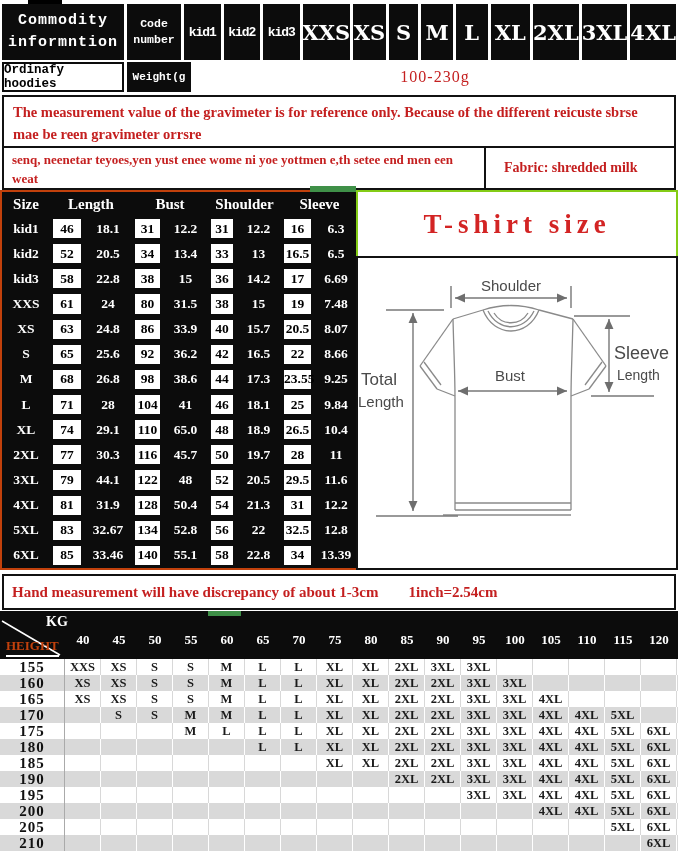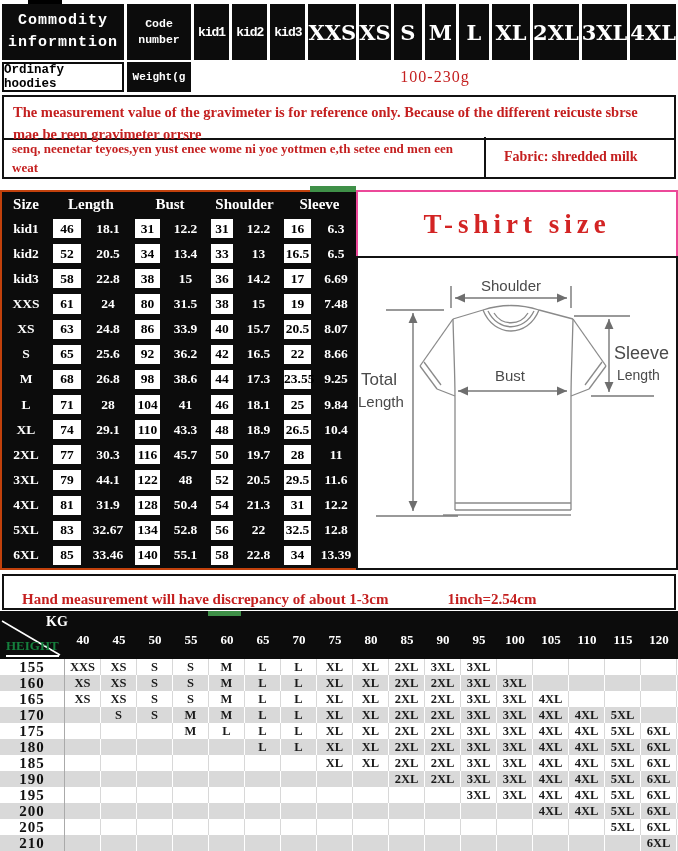--- a/index.html
+++ b/index.html
@@ -18,62 +18,62 @@
   .top-row2{position:absolute;left:2px;top:62px;width:674px;height:30px;display:flex;gap:3px;}
   .product-cell{width:122px;background:#fff;border:2px solid #0c0c0c;box-sizing:border-box;color:#000;
                 font-family:"Liberation Mono",monospace;font-weight:bold;font-size:12.5px;
                 display:flex;align-items:center;justify-content:center;}
   .weight-cell{width:64px;background:#0c0c0c;color:#fff;font-family:"Liberation Mono",monospace;
                font-weight:bold;font-size:11px;display:flex;align-items:center;justify-content:center;}
   .weight-value{flex:1;display:flex;align-items:center;justify-content:center;color:#c41f1f;
                 font-weight:normal;font-size:16px;letter-spacing:1px;}
 
   
-  .notice1{position:absolute;left:2px;top:95px;width:674px;height:45px;border:2px solid #111;
+  .notice1{position:absolute;left:2px;top:95px;width:674px;height:53px;border:2px solid #111;
            box-sizing:border-box;color:#c41f1f;font-weight:bold;font-size:14.5px;line-height:1.5;
            padding:5px 9px;}
-  .notice2{position:absolute;left:2px;top:137px;width:674px;height:42px;border:2px solid #111;border-top:none;
+  .notice2{position:absolute;left:2px;top:148px;width:674px;height:42px;border:2px solid #111;border-top:none;
            box-sizing:border-box;display:flex;}
   .n2-left{flex:1;color:#c41f1f;font-weight:bold;font-size:13px;line-height:1.45;padding:3px 8px;}
   .n2-right{width:190px;border-left:2px solid #111;color:#c41f1f;font-weight:bold;font-size:14px;
             display:flex;align-items:center;padding-left:18px;box-sizing:border-box;}
 
   
   #size-table{position:absolute;left:0;top:190px;width:356px;height:380px;background:#0c0c0c;
               border-collapse:separate;border-spacing:0;table-layout:fixed;border:2px solid #c2410c;}
   #size-table th,#size-table td{text-align:center;vertical-align:middle;padding:0;font-weight:bold;}
   #size-table tr:first-child th{height:24px;}
   #size-table tr:nth-child(2) th{height:42px;}
   .st-group{color:#fff;font-size:15px;}
   .st-cat{color:#fff;font-size:11px;line-height:1.25;}
   .st-cat2{font-size:10px;}
   .st-cm{background:#fff;color:#000;border:3px solid #0c0c0c;font-size:13.5px;}
   .st-inch{color:#fff;font-size:13.5px;}
   .st-size{color:#fff;font-size:13.5px;}
 
   
-  .tshirt-title{position:absolute;left:356px;top:190px;width:322px;height:68px;border:2px solid #ec4899;
+  .tshirt-title{position:absolute;left:356px;top:190px;width:322px;height:68px;border:2px solid #84cc16;
                 box-sizing:border-box;background:#fff;display:flex;align-items:center;justify-content:center;
                 color:#d32424;font-size:27px;font-weight:bold;letter-spacing:5px;}
   .tshirt-diagram{position:absolute;left:356px;top:256px;width:322px;height:314px;border:2px solid #111;
                   box-sizing:border-box;background:#fff;}
   .tshirt-diagram svg{display:block;}
   .diag-label{fill:#4a4a4a;font-family:"Liberation Sans",sans-serif;}
 
   
   .hand-note{position:absolute;left:2px;top:574px;width:674px;height:36px;border:2px solid #111;
-             box-sizing:border-box;display:flex;align-items:flex-end;gap:59px;padding-left:18px;
+             box-sizing:border-box;display:flex;align-items:center;gap:30px;padding-left:8px;
              color:#c41f1f;font-weight:bold;font-size:15px;}
 
   
   .hw{position:absolute;left:0;top:611px;width:678px;height:240px;}
   .hw-header{height:48px;background:#0c0c0c;display:flex;position:relative;}
   .hw-corner{width:65px;position:relative;flex:none;}
   .hw-kg{position:absolute;top:3px;left:46px;color:#fff;font-weight:bold;font-size:14px;}
-  .hw-heightlbl{position:absolute;bottom:2px;left:6px;color:#15803d;font-weight:bold;font-size:13px;
+  .hw-heightlbl{position:absolute;bottom:2px;left:6px;color:#c2410c;font-weight:bold;font-size:13px;
                 border-bottom:2px solid #fff;padding-bottom:1px;}
   .hw-diag{position:absolute;left:0;top:0;}
   .hw-weights{display:flex;flex:1;}
   .hw-w{width:36px;flex:none;color:#fff;font-weight:bold;font-size:13px;display:flex;
         align-items:center;justify-content:center;padding-top:10px;box-sizing:border-box;}
   .hw-row{display:flex;height:16px;}
   .hw-white{background:#fff;}
   .hw-gray{background:#d9d9d9;}
   .hw-height{width:65px;flex:none;font-weight:bold;font-size:15px;letter-spacing:1px;color:#111;
              display:flex;align-items:center;justify-content:center;border-right:1px solid #aaa;box-sizing:border-box;}
@@ -88,21 +88,21 @@
 </style>
 </head>
 <body>
 
 <div class="page">
 
   <div class="artifact-black"></div>
 
   <div class="top-row1">
       <div class="th-cell th-info" style="width: 122px; flex: 0 0 auto;">Commodity informntion</div>
-      <div class="th-cell th-code" style="width: 64px; flex: 0 0 auto;">Code number</div>
+      <div class="th-cell th-code" style="width: 54px; flex: 0 0 auto;">Code number</div>
       <div class="th-cell th-kid" style="flex: 1 1 37px;">kid1</div>
       <div class="th-cell th-kid" style="flex: 1 1 37px;">kid2</div>
       <div class="th-cell th-kid" style="flex: 1 1 37px;">kid3</div>
       <div class="th-cell th-big" style="flex: 1 1 39px;">XXS</div>
       <div class="th-cell th-big" style="flex: 1 1 33px;">XS</div>
       <div class="th-cell th-big" style="flex: 1 1 30px;">S</div>
       <div class="th-cell th-big" style="flex: 1 1 32px;">M</div>
       <div class="th-cell th-big" style="flex: 1 1 32px;">L</div>
       <div class="th-cell th-big" style="flex: 1 1 40px;">XL</div>
       <div class="th-cell th-big" style="flex: 1 1 41px;">2XL</div>
@@ -230,21 +230,21 @@
           <td class="st-cm">46</td>
           <td class="st-inch">18.1</td>
           <td class="st-cm">25</td>
           <td class="st-inch">9.84</td>
         </tr>
         <tr>
           <td class="st-size">XL</td>
           <td class="st-cm">74</td>
           <td class="st-inch">29.1</td>
           <td class="st-cm">110</td>
-          <td class="st-inch">43.3</td>
+          <td class="st-inch">65.0</td>
           <td class="st-cm">48</td>
           <td class="st-inch">18.9</td>
           <td class="st-cm">26.5</td>
           <td class="st-inch">10.4</td>
         </tr>
         <tr>
           <td class="st-size">2XL</td>
           <td class="st-cm">77</td>
           <td class="st-inch">30.3</td>
           <td class="st-cm">116</td>

